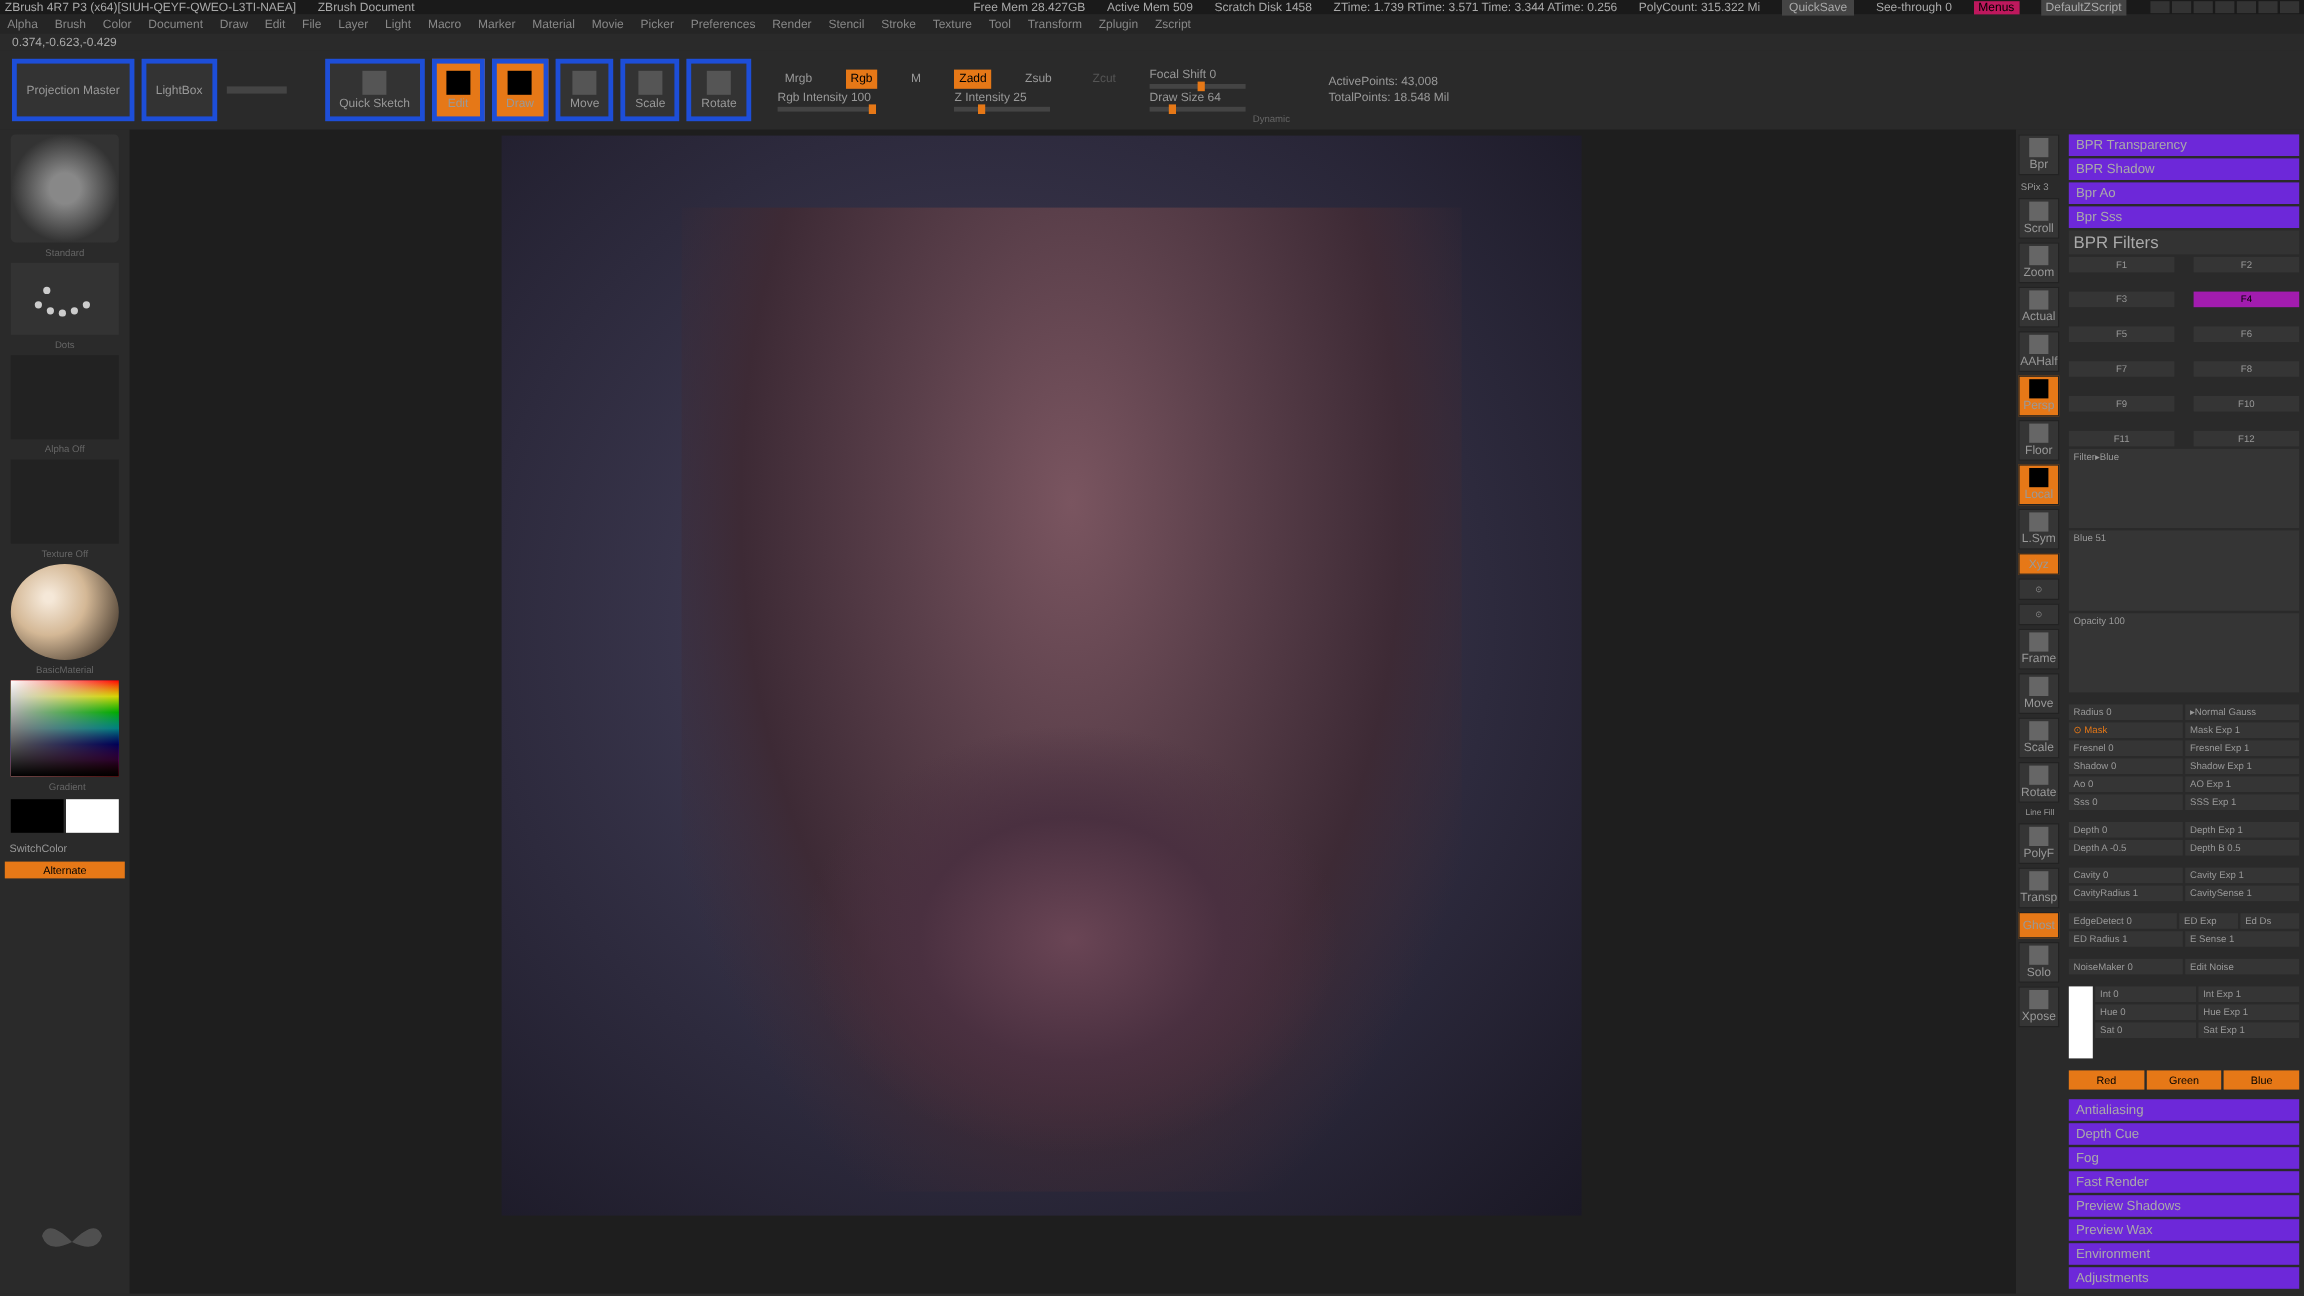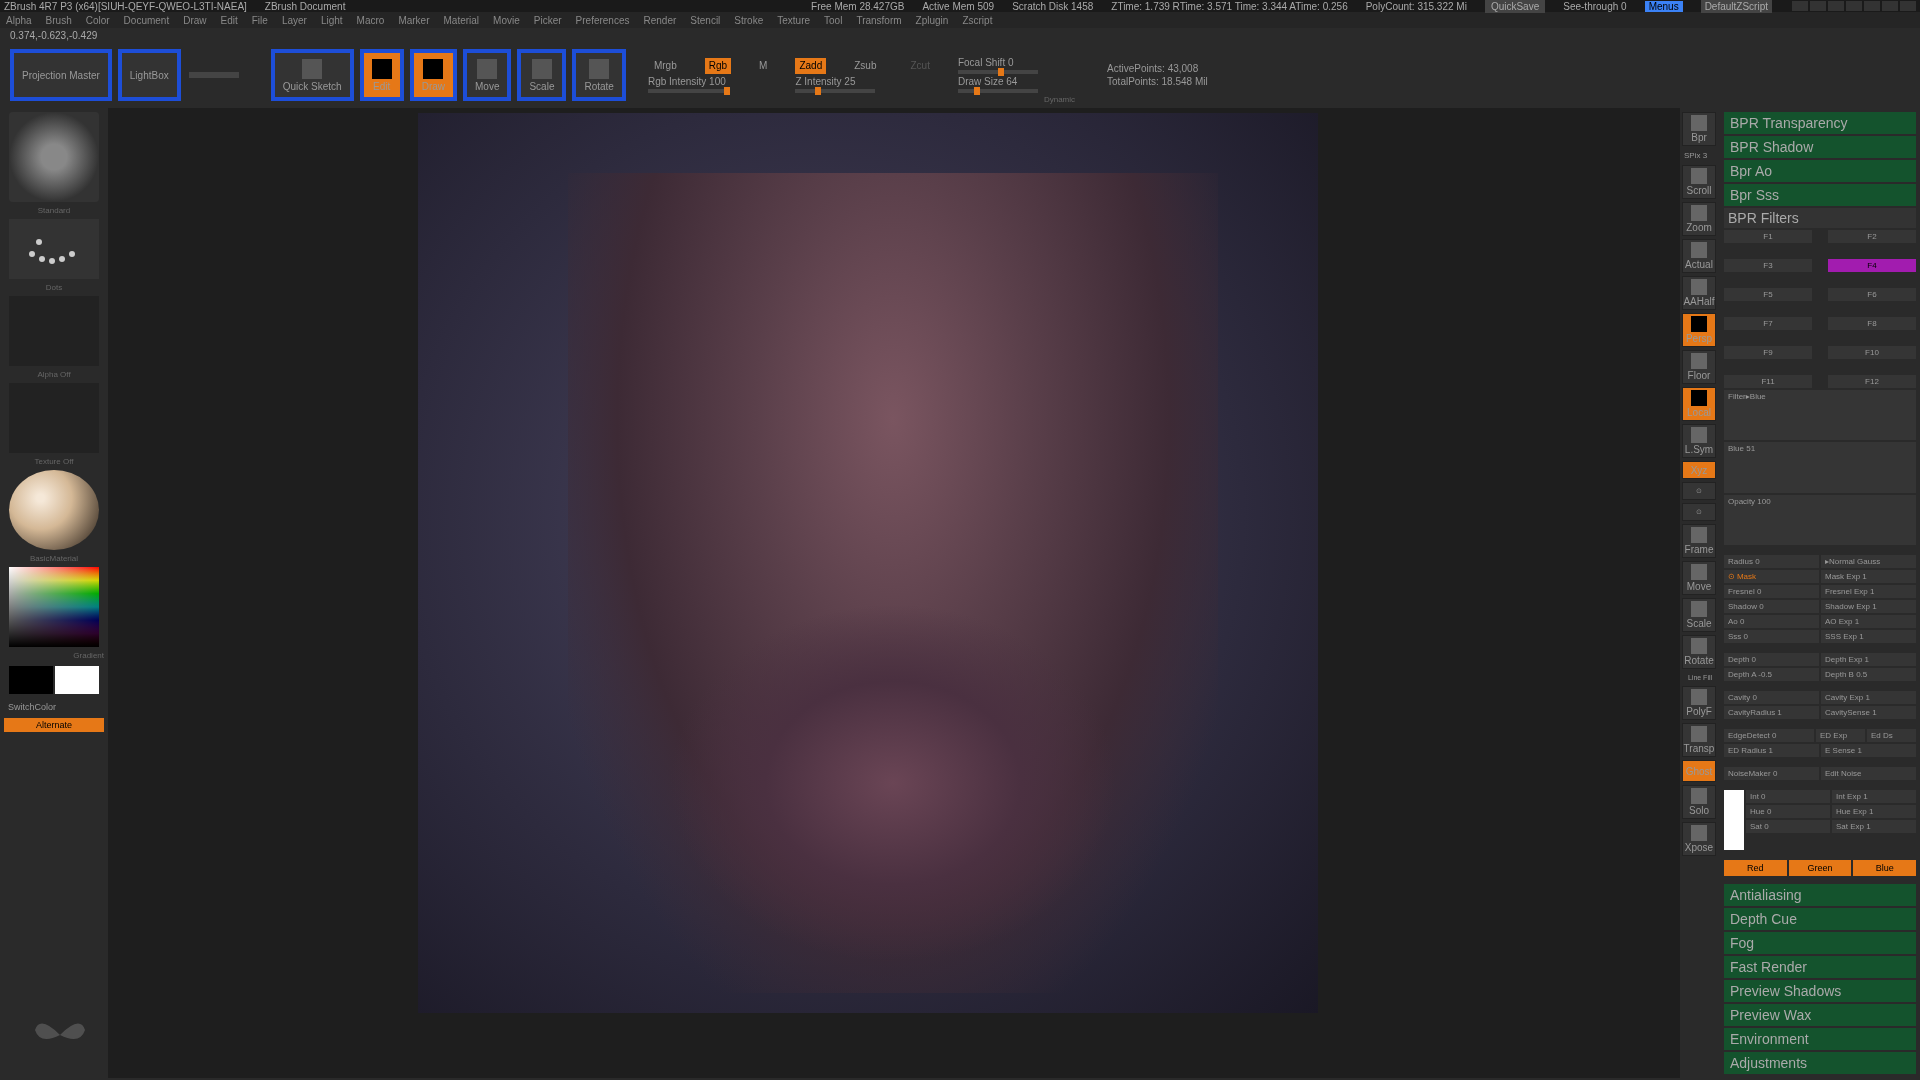--- a/index.html
+++ b/index.html
@@ -1,20 +1,20 @@
 <!DOCTYPE html>
 <html><head>
 <meta charset="utf-8">
 <style>
 *{margin:0;padding:0;box-sizing:border-box;font-family:Arial,sans-serif;font-size:10px;color:#999;user-select:none}
 body{background:#2a2a2a;width:1920px;height:1080px;overflow:hidden}
 .titlebar{height:12px;background:#1a1a1a;display:flex;align-items:center;padding:0 4px;font-size:9px}
 .titlebar .sp{flex:1}
 .titlebar span{margin-right:18px;color:#aaa}
-.titlebar .orange{background:#3b82f6;color:#000;padding:0 4px}
+.titlebar .orange{background:#be185d;color:#000;padding:0 4px}
 .titlebar .btn{width:16px;height:10px;background:#333;margin-left:2px}
 .menubar{height:16px;background:#252525;display:flex;align-items:center;padding:0 6px;font-size:9px}
 .menubar span{margin-right:14px;color:#888}
 .coord{height:14px;padding:2px 10px;font-size:10px;color:#aaa}
 .toolbar{height:66px;background:#2a2a2a;display:flex;align-items:center;padding:0 10px;gap:6px}
 .tbtn{display:flex;flex-direction:column;align-items:center;justify-content:center;background:#333;border:4px solid #1d4ed8;padding:4px 8px;font-size:9px;color:#999;min-width:44px;height:52px}
 .tbtn.active{background:#e67817;color:#000}
 .tbtn .ico{width:20px;height:20px;background:#555;margin-bottom:2px}
 .tbtn.active .ico{background:#000}
 .slider-group{display:flex;flex-direction:column;gap:2px;font-size:9px}
@@ -49,21 +49,21 @@
 .fgrid{display:grid;grid-template-columns:repeat(2,1fr);gap:16px}
 .fcell{background:#353535;padding:2px;font-size:8px;text-align:center;position:relative}
 .fcell.active{background:#a21caf;color:#000}
 .prop-row{display:flex;gap:2px}
 .prop{flex:1;background:#353535;padding:2px 4px;font-size:8px;position:relative}
 .rgb-row{display:flex;gap:2px}
 .rgb-btn{flex:1;padding:3px;text-align:center;font-size:9px}
 .rgb-btn.r{background:#e67817;color:#000}
 .rgb-btn.g{background:#e67817;color:#000}
 .rgb-btn.b{background:#e67817;color:#000}
-.section-item{padding:3px 6px;font-size:14px;color:#aaa;background:#14532d}
+.section-item{padding:3px 6px;font-size:11px;color:#aaa;background:#6d28d9}
 .butterfly{position:absolute;bottom:20px;left:30px;width:60px;height:50px;opacity:0.4}
 .topslider{height:6px;background:#444;width:50px;margin-left:2px}
 </style>
 </head>
 <body>
 
 <div class="titlebar">
   <span>ZBrush 4R7 P3 (x64)[SIUH-QEYF-QWEO-L3TI-NAEA]</span>
   <span>ZBrush Document</span>
   <span class="sp"></span>
@@ -203,21 +203,21 @@
     <div class="alpha-preview"></div>
     <div class="brush-lbl">Alpha Off</div>
     <div class="alpha-preview"></div>
     <div class="brush-lbl">Texture Off</div>
     <div class="mat-preview"></div>
     <div class="brush-lbl">BasicMaterial</div>
     <div class="colorpicker">
         <div class="sat"></div>
         <div class="val"></div>
       </div>
-    <div class="brush-lbl" style="text-align:right;padding-left:4px">Gradient</div>
+    <div class="brush-lbl" style="text-align:center;padding-left:4px">Gradient</div>
     <div class="swatch-row">
       <div class="swatch" style="background:#000"></div>
       <div class="swatch" style="background:#fff"></div>
     </div>
     <div style="padding:2px 4px;font-size:9px">SwitchColor</div>
     <div class="orange-btn">Alternate</div>
     <svg class="butterfly" viewBox="0 0 60 50">
         <path d="M30 25 Q10 5 5 20 Q10 35 30 25 Q50 5 55 20 Q50 35 30 25" fill="#888"></path>
       </svg>
   </div>

